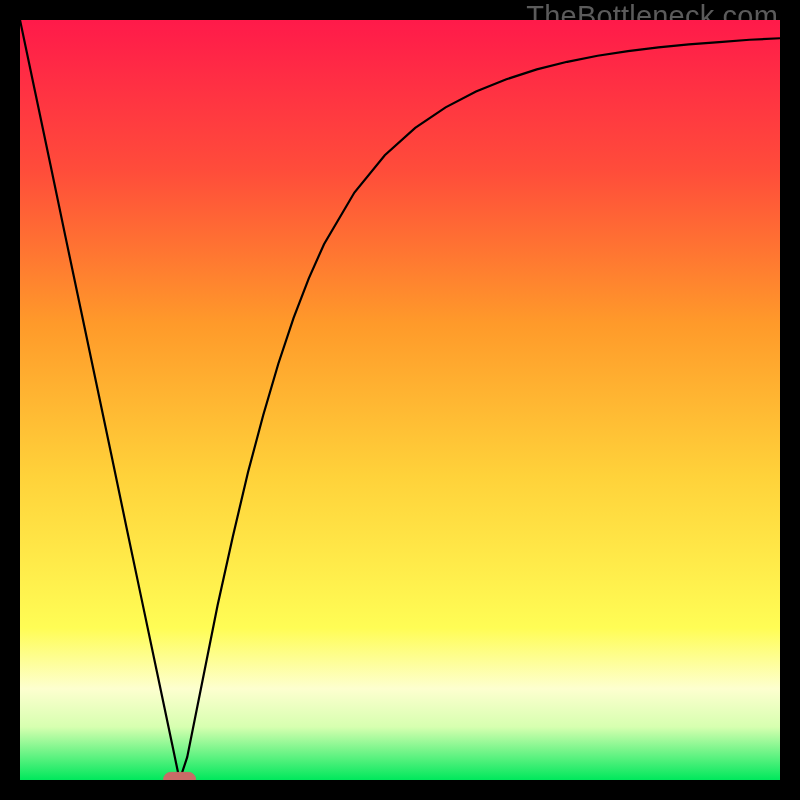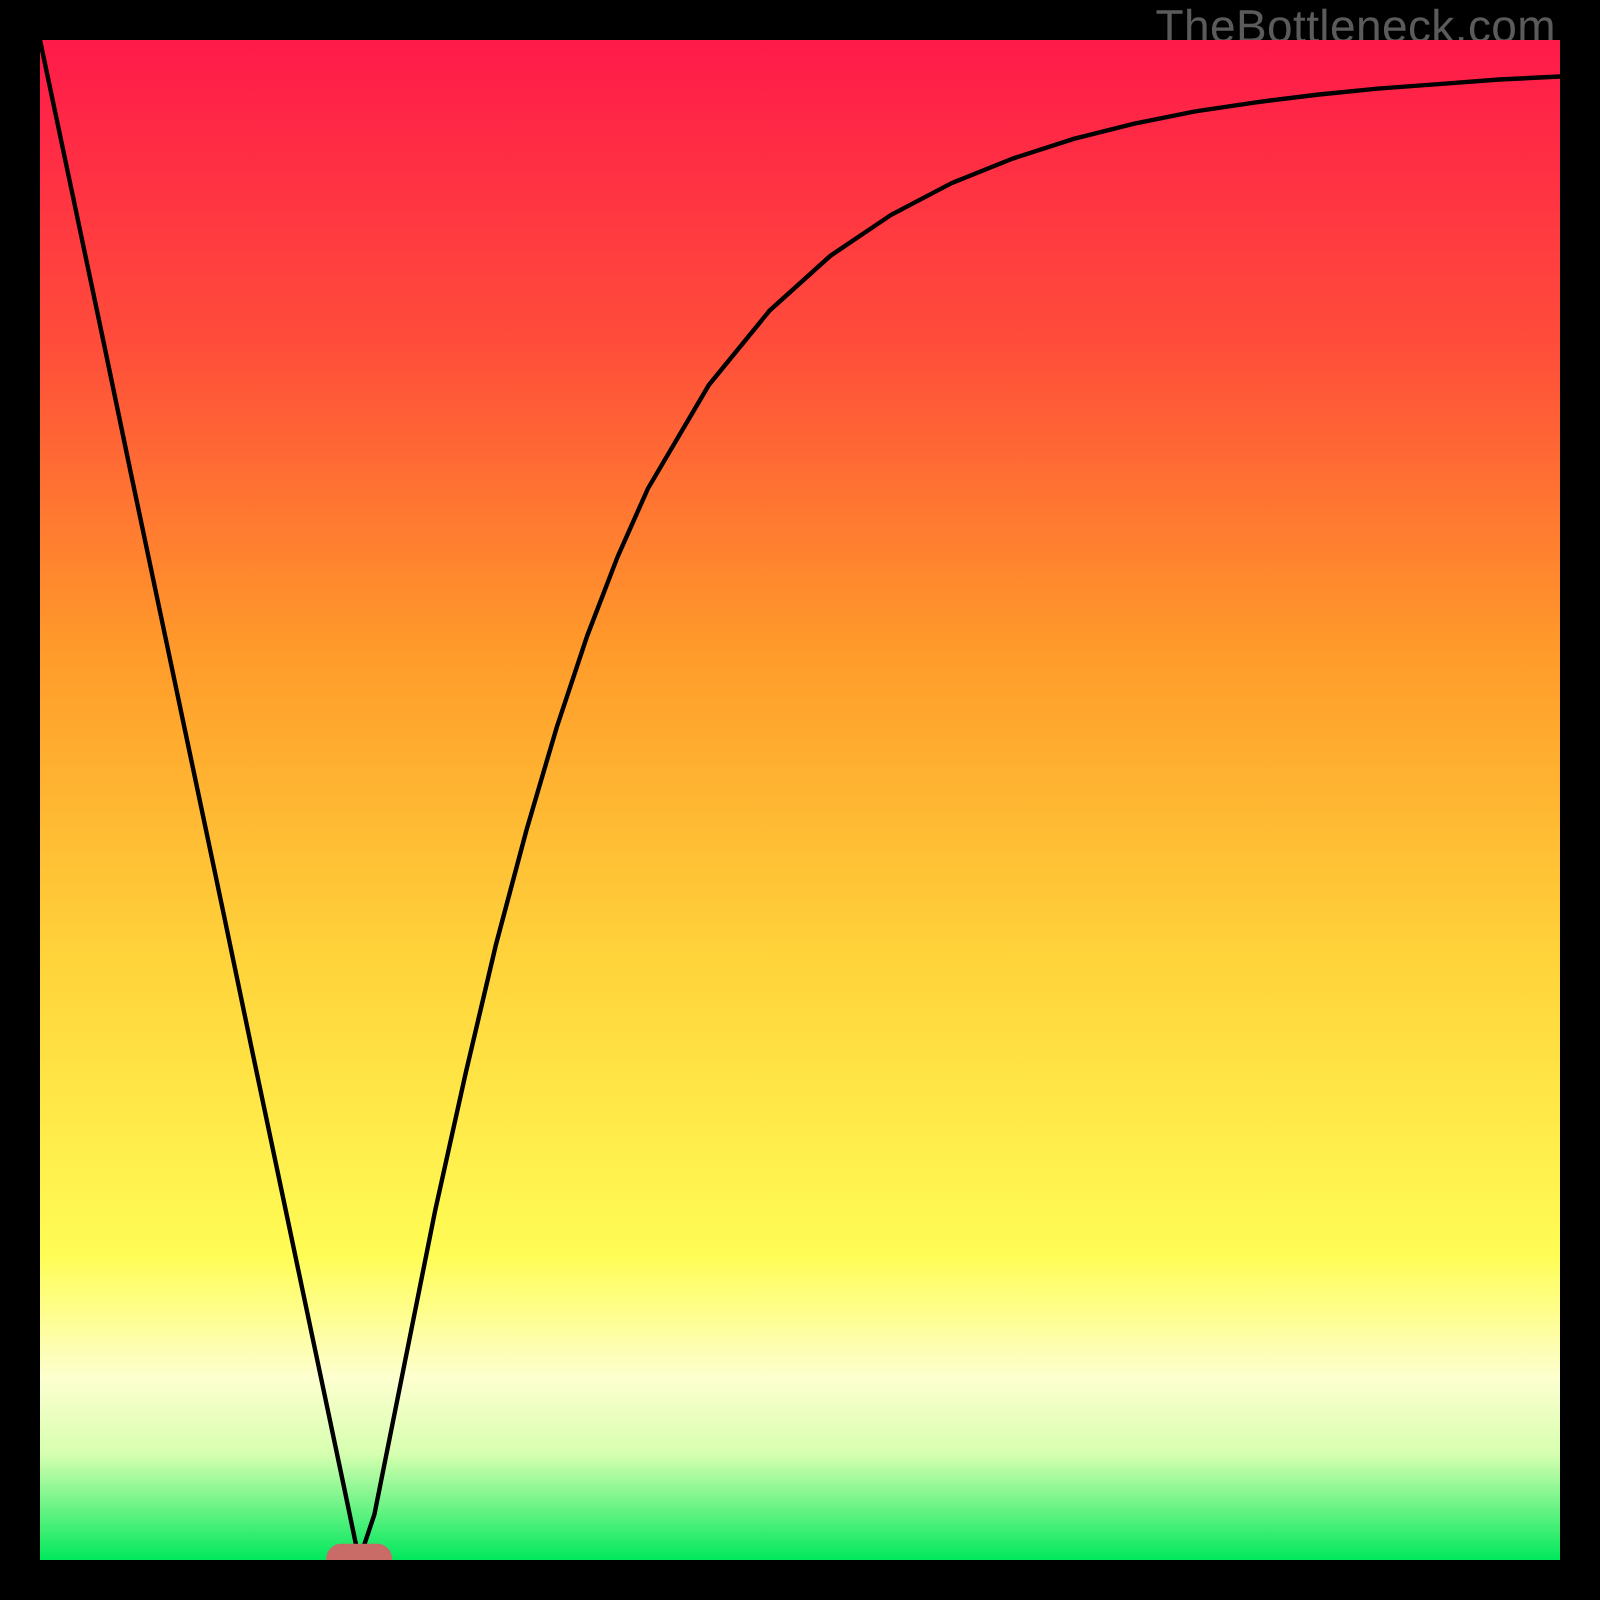--- a/index.html
+++ b/index.html
@@ -23,21 +23,21 @@
     left: 20px;
     top: 20px;
     width: 760px;
     height: 760px;
   }
   .watermark {
     position: absolute;
     top: 0px;
     right: 22px;
     color: #5b5b5b;
-    font-size: 23px;
+    font-size: 29px;
     font-weight: 500;
     letter-spacing: 0.2px;
     user-select: none;
   }
 </style>
 </head>
 <body>
 
 <div class="frame">
   <div class="watermark">TheBottleneck.com</div>

